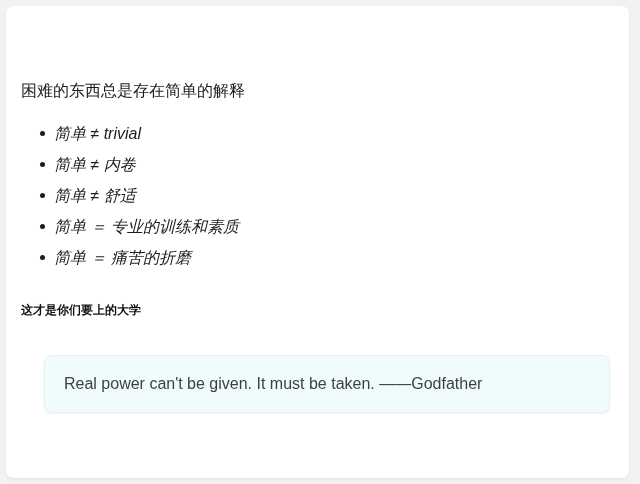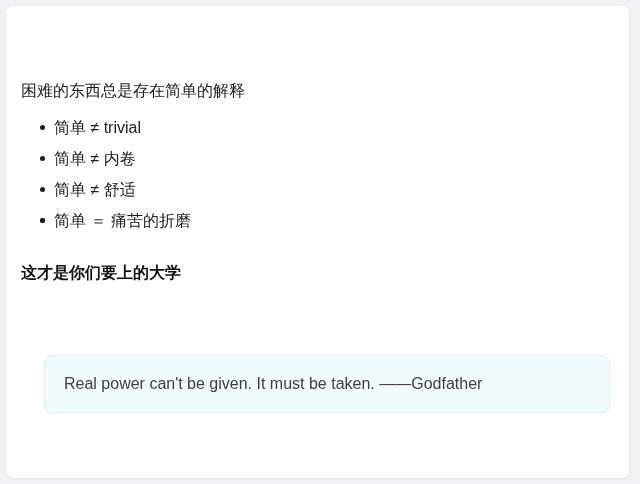--- a/index.html
+++ b/index.html
@@ -55,27 +55,28 @@
   #content {
     position: absolute;
     left: 15px;
     top: 74px;
     right: 15px;
   }
   #lead-paragraph {
     font-size: 16px;
     line-height: 22px;
     color: #1d1d1d;
-    margin: 0 0 10px 0;
+    margin: 0 0 16px 0;
   }
 
   #bullet-list {
     list-style: none;
     margin: 0;
     padding: 0;
+    font-style: italic;
   }
   #bullet-list li {
     position: relative;
     padding-left: 33px;
     font-size: 16px;
     line-height: 31px;
     color: #1d1d1d;
     white-space: nowrap;
   }
   #bullet-list li .bullet-dot {
@@ -83,21 +84,21 @@
     left: 19px;
     top: 13px;
     width: 5px;
     height: 5px;
     border-radius: 50%;
     background: #1d1d1d;
   }
 
   #emphasis-line {
     margin-top: 26px;
-    font-size: 16px;
+    font-size: 12px;
     line-height: 22px;
     font-weight: bold;
     color: #111111;
   }
 
   
   #quote-box {
     position: absolute;
     left: 38px;
     top: 349px;
@@ -137,20 +138,21 @@
       <li>
         <span class="bullet-dot"></span>
         <span class="bullet-text">简单 ≠ 内卷</span>
       </li>
       <li>
         <span class="bullet-dot"></span>
         <span class="bullet-text">简单 ≠ 舒适</span>
       </li>
       <li>
         <span class="bullet-dot"></span>
+        <span class="bullet-text">简单 ＝ 专业的训练和素质</span>
       </li>
       <li>
         <span class="bullet-dot"></span>
         <span class="bullet-text">简单 ＝ 痛苦的折磨</span>
       </li>
     </ul>
 
     <div id="emphasis-line">这才是你们要上的大学</div>
 
   </div>

